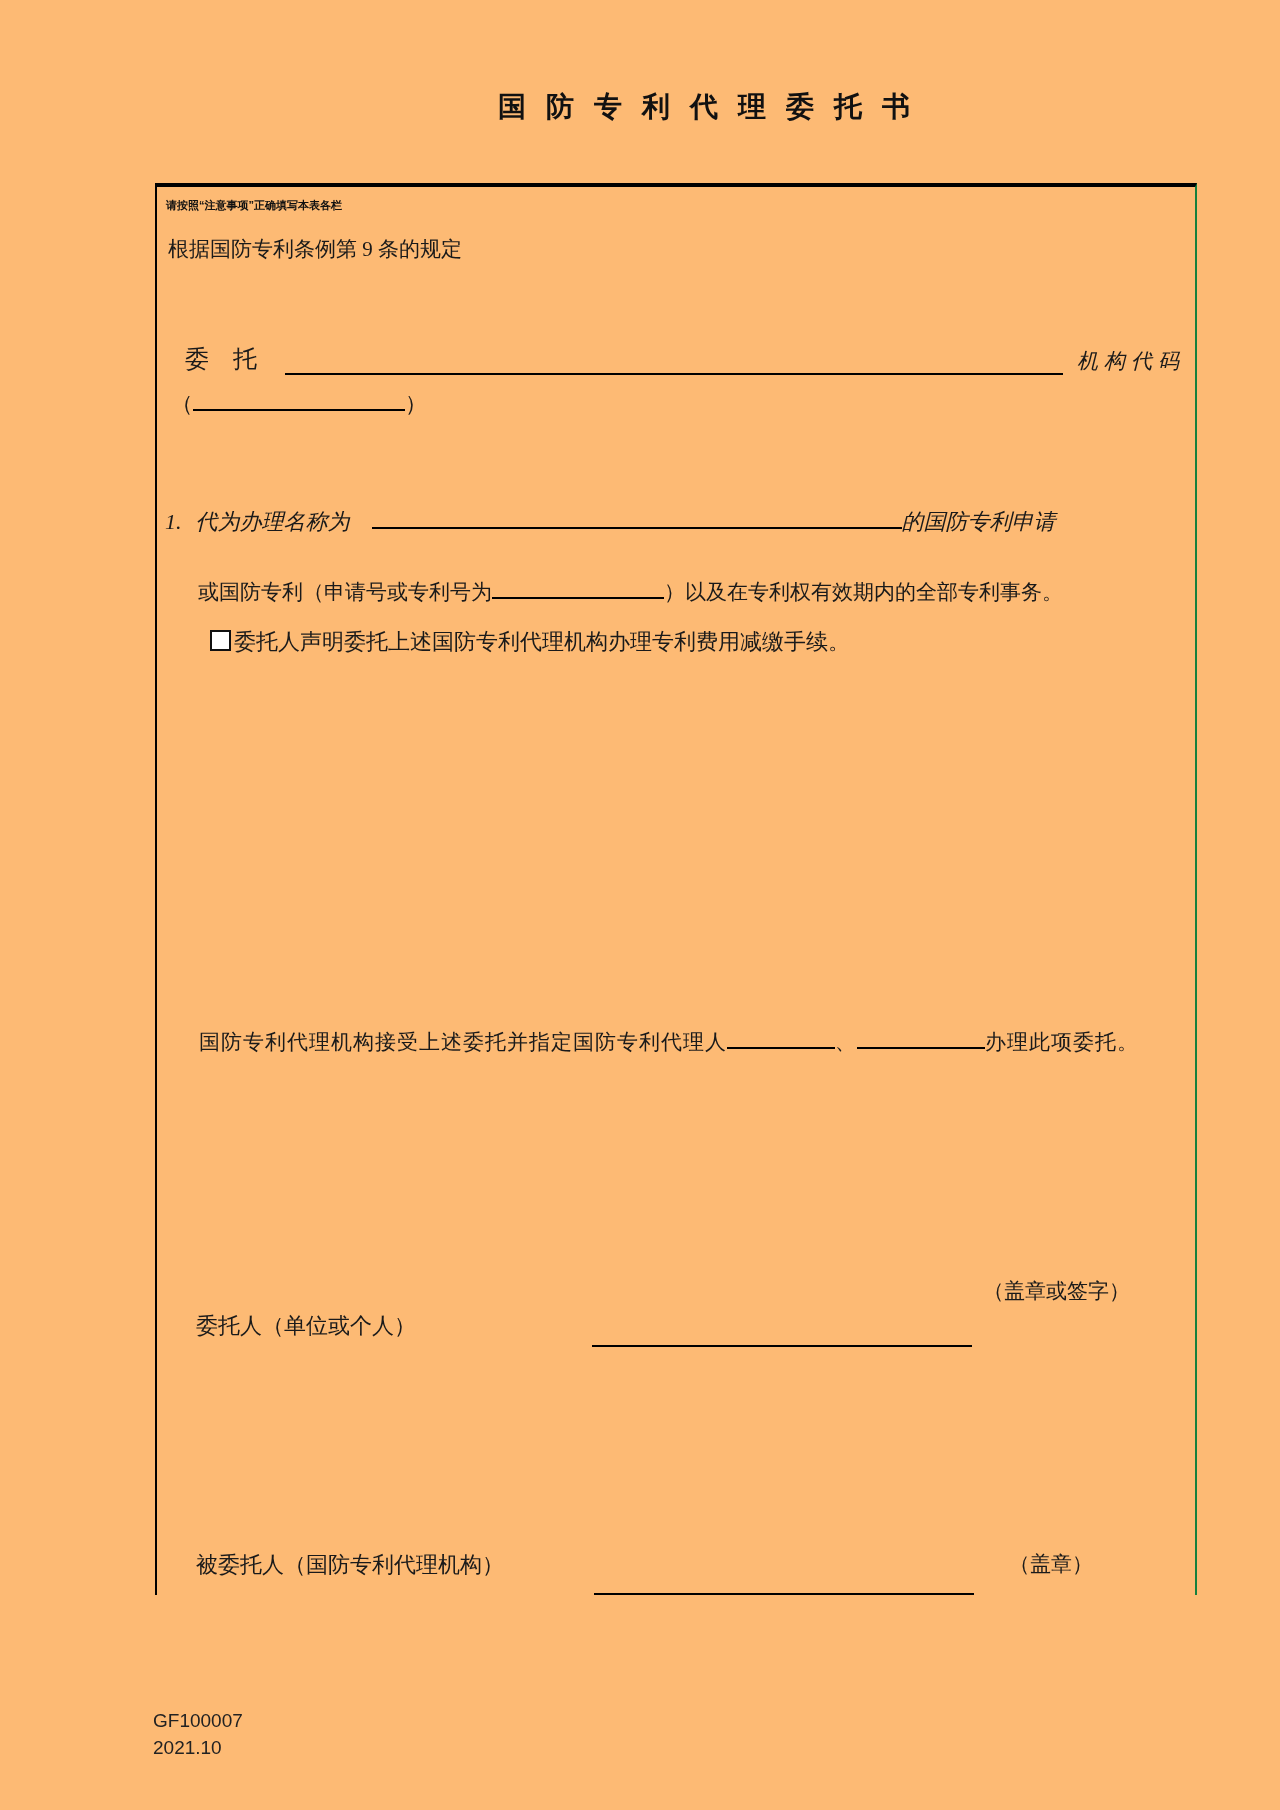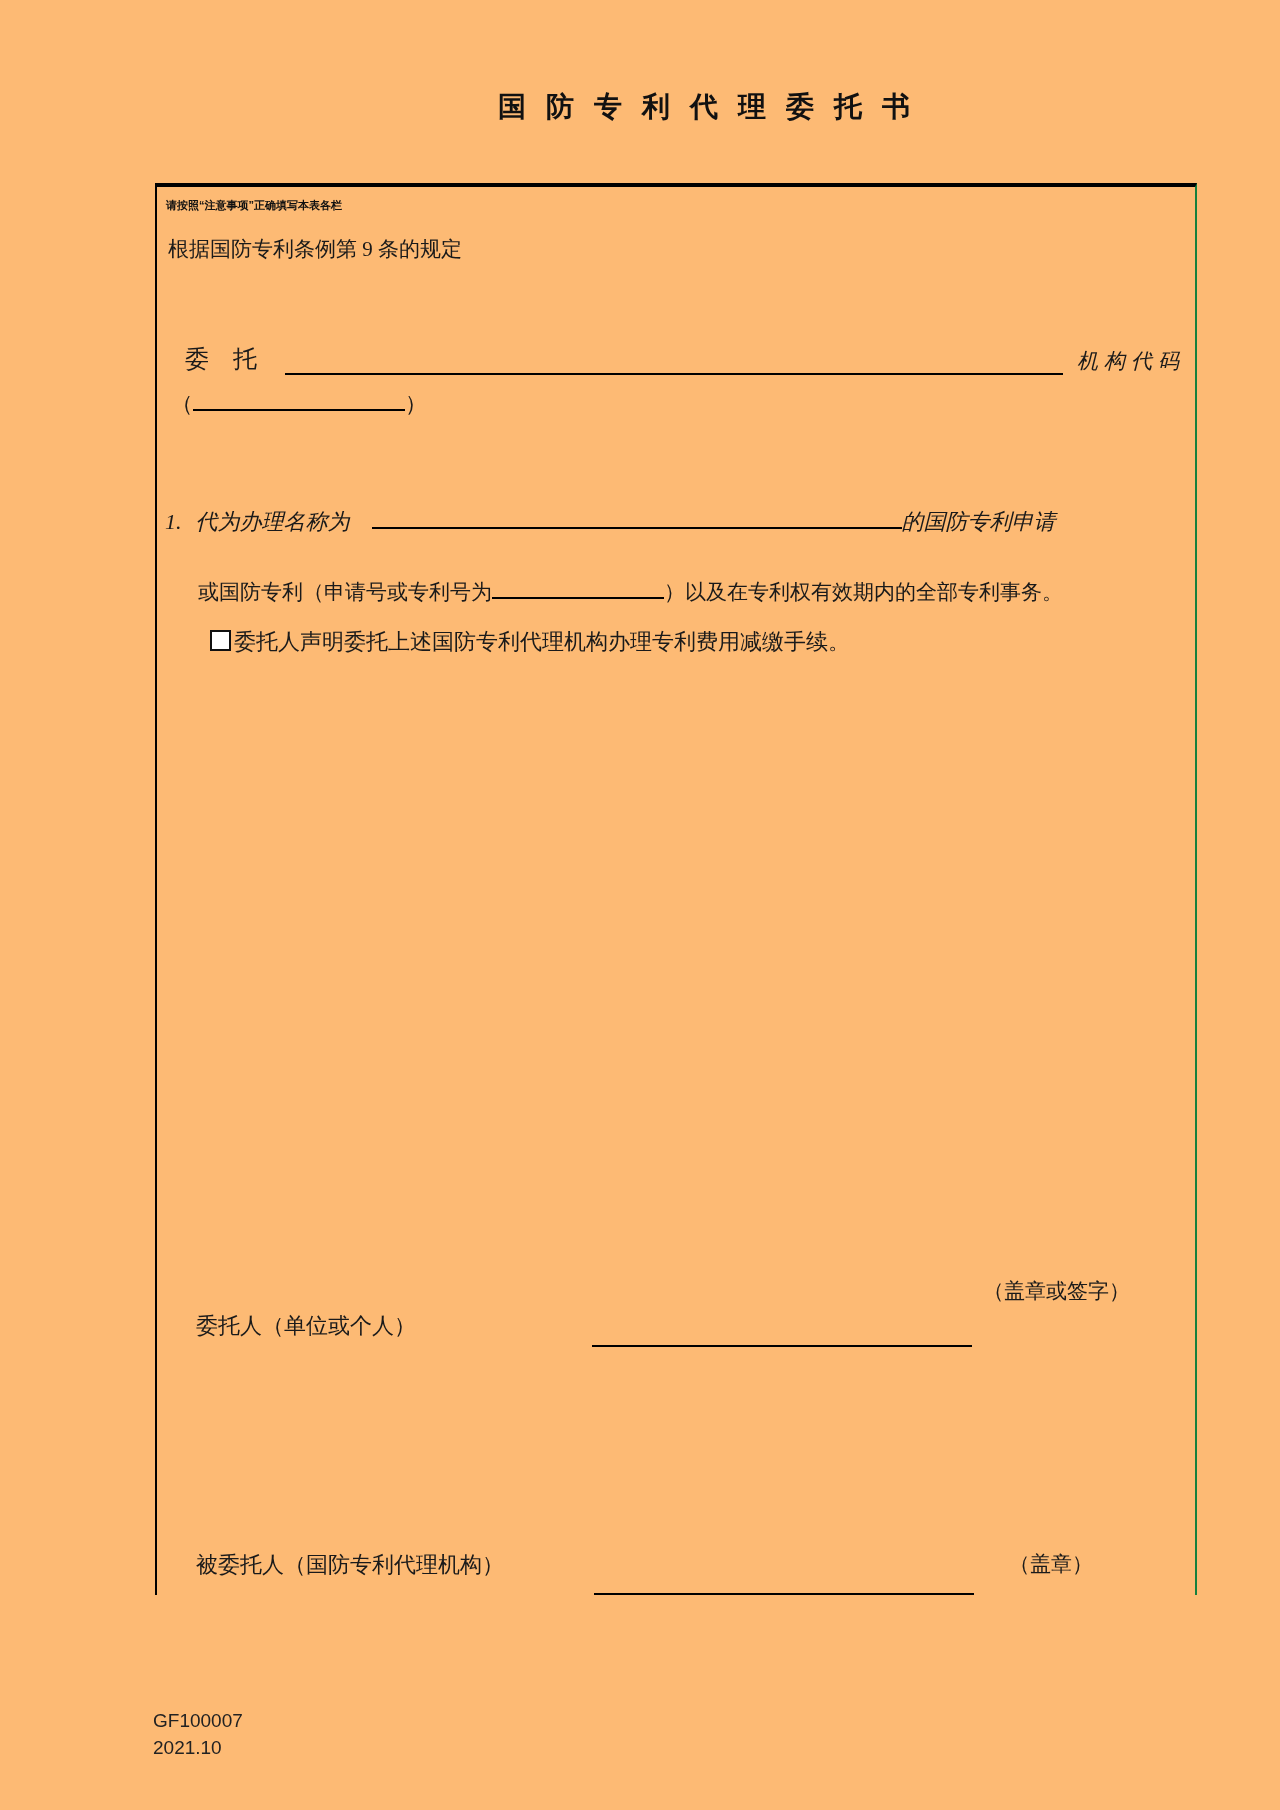--- a/index.html
+++ b/index.html
@@ -89,20 +89,21 @@
 
     <div class="abs row-paren"><span>（</span><span class="blank" style="width:212px;"></span><span>）</span></div>
 
     <div class="abs row-item1"><span class="num">1.</span><span class="gap14">代为办理名称为</span><span class="blank gap22" style="width:530px;"></span><span>的国防专利申请</span></div>
 
     <div class="abs row-check"><span class="checkbox"></span><span>委托人声明委托上述国防专利代理机构办理专利费用减缴手续。</span></div>
 
     <div class="abs row-item1b"><span>或国防专利（申请号或专利号为</span><span class="blank" style="width:172px;"></span><span>）以及在专利权有效期内的全部专利事务。</span></div>
 
 
+    <div class="abs row-accept"><span>国防专利代理机构接受上述委托并指定国防专利代理人</span><span class="blank" style="width:108px;"></span><span>、</span><span class="blank" style="width:128px;"></span><span>办理此项委托。</span></div>
 
     <div class="abs seal-client">（盖章或签字）</div>
 
     <div class="abs client-label">委托人（单位或个人）</div>
     <div class="abs client-blank"></div>
 
     <div class="abs agent-label">被委托人（国防专利代理机构）</div>
     <div class="abs seal-agent">（盖章）</div>
     <div class="abs agent-blank"></div>
 

